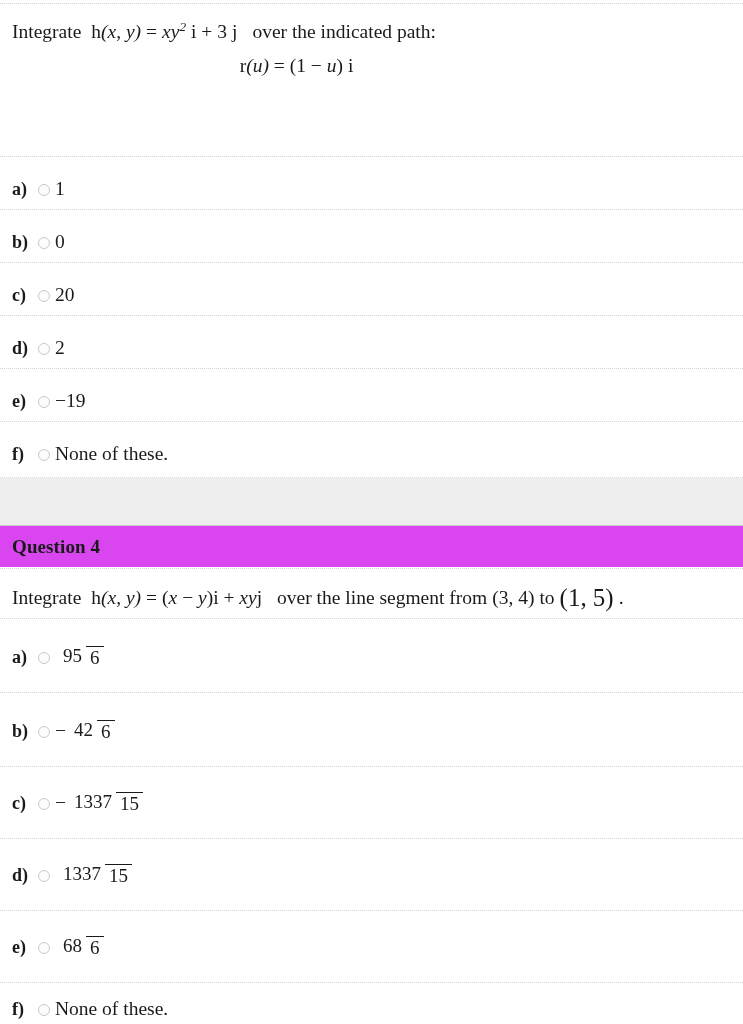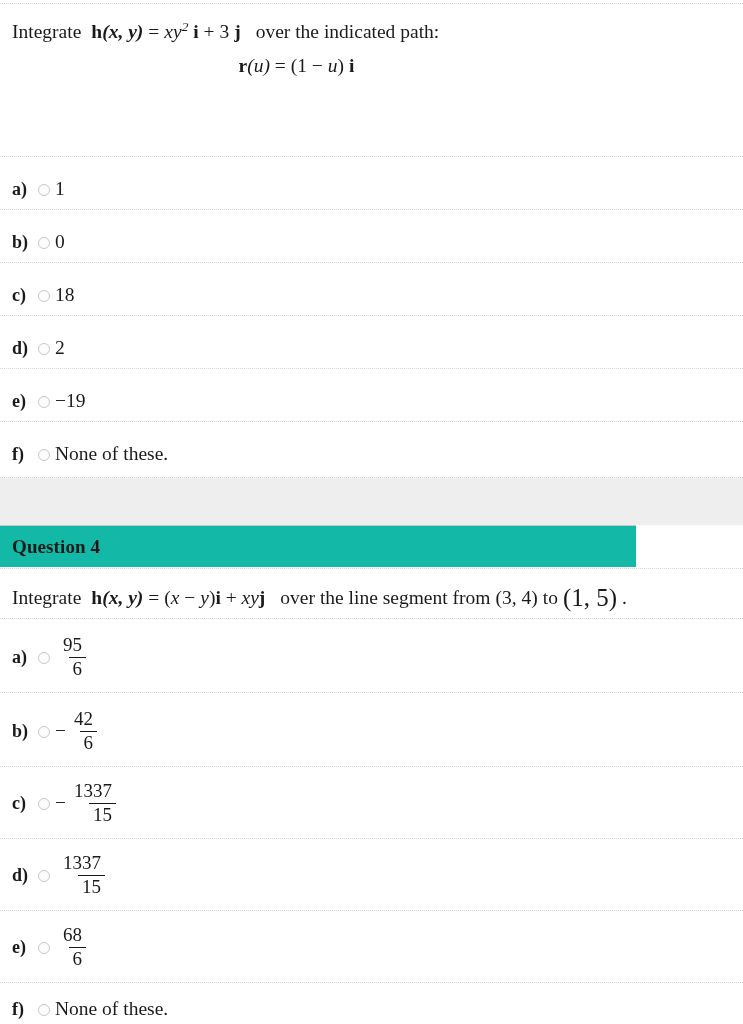--- a/index.html
+++ b/index.html
@@ -82,22 +82,21 @@
     font-size: 19.5px;
     display: flex;
     align-items: center;
     white-space: nowrap;
   }
   .opt-plain { font-size: 19.5px; }
 
   
   .frac {
     display: inline-flex;
-    flex-direction: column;
-    align-items: flex-end;
+    align-items: flex-start;
     vertical-align: middle;
     line-height: 1.08;
     margin: 0 1px;
   }
   .frac .num {
     font-size: 19px;
     padding: 0 4px 1px 4px;
   }
   .frac .den {
     font-size: 19px;
@@ -112,36 +111,36 @@
   
   .gap-band {
     position: absolute;
     left: 0;
     width: 743px;
     background: #eeeeee;
   }
   .q-header {
     position: absolute;
     left: 0;
-    width: 636px;
+    width: 743px;
     box-sizing: border-box;
-    background: #14b8a6;
+    background: #d946ef;
     border-top: 1px solid #c8c8c8;
     padding-left: 12px;
     display: flex;
     align-items: center;
   }
   .q-header-title {
     font-weight: bold;
     font-size: 19px;
     letter-spacing: 0.1px;
   }
 
   
-  .bf { font-weight: bold; }
+  .bf { font-weight: normal; }
   .it { font-style: italic; }
   .sup { font-size: 0.68em; vertical-align: super; }
   .bigparen { font-size: 1.28em; vertical-align: -0.08em; text-align: center; }
   .nw { white-space: nowrap; }
   .sp { display: inline-block; width: 10px; }
   .sp-sm { display: inline-block; width: 5px; }
 </style>
 </head>
 <body>
 
@@ -180,21 +179,21 @@
         <span class="opt-plain">0</span>
       </span>
   </div>
 
   <div class="dotrule" style="top:262px;"></div>
 
   <div class="option" style="top:276px;height:38px;">
     <span class="opt-letter">c)</span>
     <span class="radio"></span>
     <span class="opt-body">
-        <span class="opt-plain">18</span>
+        <span class="opt-plain">20</span>
       </span>
   </div>
 
   <div class="dotrule" style="top:315px;"></div>
 
   <div class="option" style="top:329px;height:38px;">
     <span class="opt-letter">d)</span>
     <span class="radio"></span>
     <span class="opt-body">
         <span class="opt-plain">2</span>

